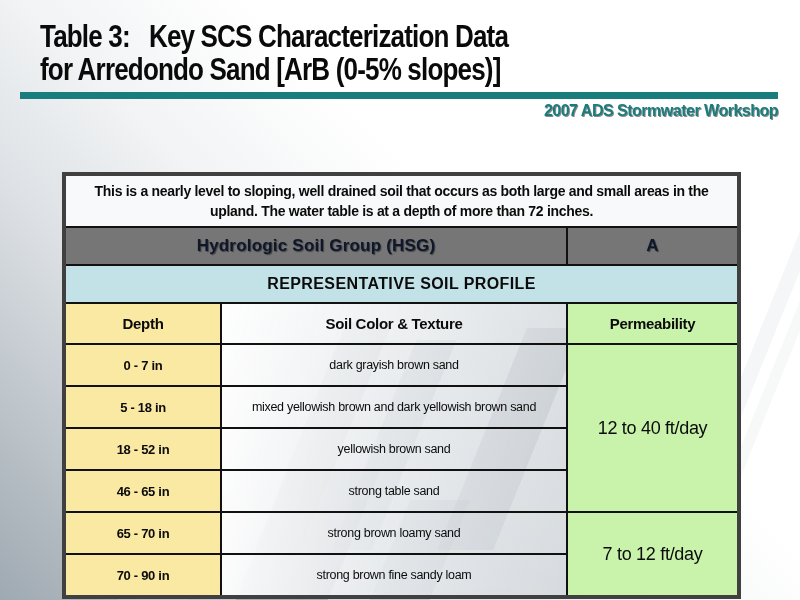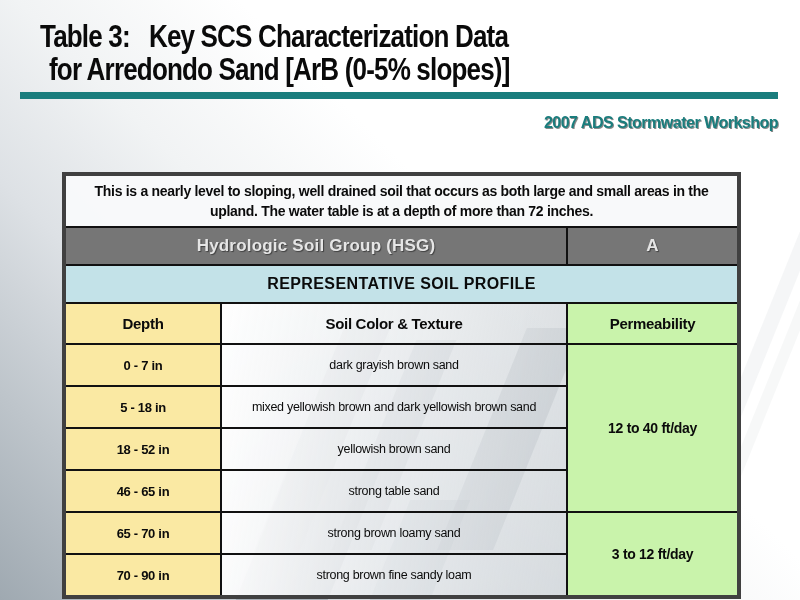--- a/index.html
+++ b/index.html
@@ -12,32 +12,31 @@
   .slide{position:absolute;inset:0;}
 
   
   .bg-shape{position:absolute;transform:skewX(-22deg);z-index:0;}
   .sw1{left:262px;top:470px;width:92px;height:130px;background:#8c969e;opacity:.55;}
   .sw2{left:140px;top:492px;width:70px;height:108px;background:#c3cad0;opacity:.65;}
   .sw3{left:390px;top:500px;width:60px;height:100px;background:#aeb7be;opacity:.5;}
   .sw4{left:752px;top:140px;width:16px;height:420px;background:#9aa4ac;opacity:.10;}
   .sw5{left:776px;top:170px;width:12px;height:380px;background:#9aa4ac;opacity:.08;}
 
-  .title{position:absolute;left:40px;top:20px;z-index:2;color:#0a0a0a;text-align:right;}
+  .title{position:absolute;left:40px;top:20px;z-index:2;color:#0a0a0a;}
   .title-line{
     display:inline-block;white-space:pre;
     font-size:31px;font-weight:800;letter-spacing:-1px;line-height:33px;
     transform:scaleX(.84);transform-origin:left center;
   }
   .rule{position:absolute;left:20px;top:92px;width:758px;height:7px;background:#1a7d7d;z-index:2;}
   .subtitle{
     position:absolute;right:22px;top:102px;z-index:2;
     font-size:16px;font-weight:800;letter-spacing:-0.5px;color:#1a7d7d;
     text-shadow:1px 1px 0 rgba(40,40,40,.55);
-    margin-top:12px;
   }
 
   .table-wrap{position:absolute;left:62px;top:172px;width:675px;z-index:2;}
   .wm{position:absolute;inset:0;overflow:hidden;z-index:0;}
   .wm .bg-shape{opacity:.40;background:#98a0a8;}
   .wmA{left:238px;top:150px;width:46px;height:230px;}
   .wmB{left:312px;top:168px;width:40px;height:210px;}
   .wmC{left:420px;top:156px;width:56px;height:222px;}
 
   table{
@@ -48,34 +47,34 @@
     border:2px solid #111;text-align:center;vertical-align:middle;
     padding:2px 6px;color:#0b0b0b;letter-spacing:-0.3px;
   }
   col.c1{width:157px;} col.c2{width:346px;} col.c3{width:172px;}
 
   .desc-row td{
     height:46px;background:rgba(248,249,250,.97);
     font-size:14px;font-weight:700;line-height:1.45;
   }
   .hsg-row td{
-    height:32px;background:#767676;color:#e5e5e5;
+    height:32px;background:#767676;color:#0f172a;
     font-size:17px;font-weight:700;letter-spacing:.2px;
     text-shadow:1px 1px 1px rgba(0,0,0,.45);border-color:#111;
   }
   .section-row td{
     height:32px;background:#c3e2e8;font-size:16px;font-weight:700;letter-spacing:.4px;
   }
   .head-row td{height:35px;font-size:15px;font-weight:800;}
   .cell-depth{background:#fae9a3;font-size:13px;font-weight:700;height:36px;margin-top:37px;}
   .cell-soil{
     background:linear-gradient(100deg,rgba(255,255,255,.95),rgba(230,233,236,.8) 55%,rgba(200,206,211,.62));
     font-size:12.5px;font-weight:400;
   }
-  .cell-perm{background:#c9f3ab;font-size:14px;font-weight:700;}
+  .cell-perm{background:#c9f3ab;font-size:18px;font-weight:400;}
   .head-soil{background:linear-gradient(100deg,rgba(255,255,255,.95),rgba(233,236,238,.85) 60%,rgba(206,211,215,.7));}
 </style>
 </head>
 <body>
 
 <div class="slide">
 
   <div class="bg-shape sw1"></div>
   <div class="bg-shape sw2"></div>
   <div class="bg-shape sw3"></div>
@@ -138,21 +137,21 @@
         <td class="cell-depth">18 - 52 in</td>
         <td class="cell-soil">yellowish brown sand</td>
       </tr>
       <tr>
         <td class="cell-depth">46 - 65 in</td>
         <td class="cell-soil">strong table sand</td>
       </tr>
       <tr>
         <td class="cell-depth">65 - 70 in</td>
         <td class="cell-soil">strong brown loamy sand</td>
-        <td class="cell-perm" rowspan="2">3 to 12 ft/day</td>
+        <td class="cell-perm" rowspan="2">7 to 12 ft/day</td>
       </tr>
       <tr>
         <td class="cell-depth">70 - 90 in</td>
         <td class="cell-soil">strong brown fine sandy loam</td>
       </tr>
     </tbody>
       </table>
   </div>
 </div>
 

